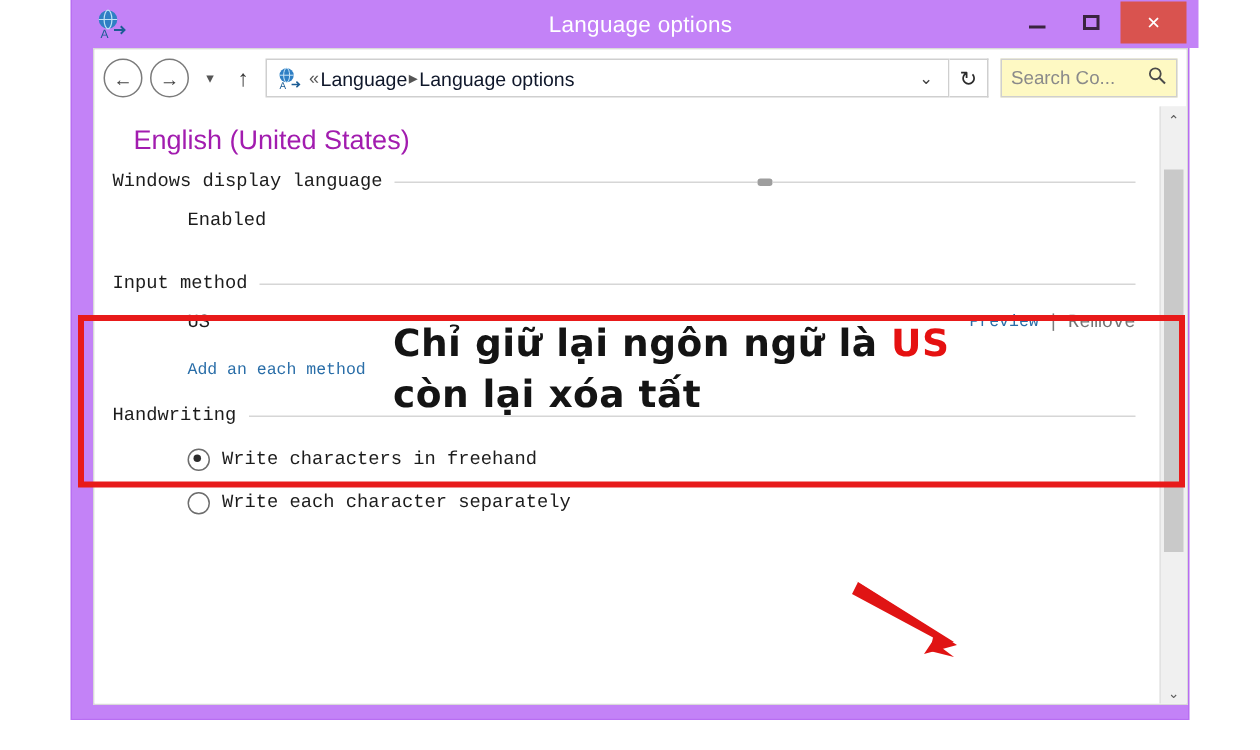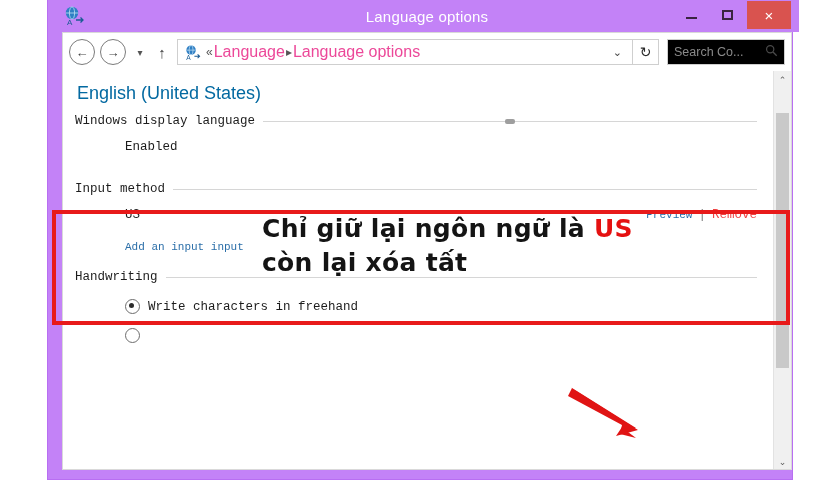--- a/index.html
+++ b/index.html
@@ -143,40 +143,40 @@
     background: #fff;
     display: flex;
     align-items: center;
     padding: 0 4px;
     box-sizing: border-box;
     min-width: 0;
   }
   #crumb-icon { width: 17px; height: 17px; position: relative; flex:none; margin: 0 4px 0 2px;}
   .crumb-chev { color: #555; font-size: 12px; margin: 0 1px; }
   .crumb-txt {
-    font-size: 16px;
-    color: #ec4899;
+    font-size: 13px;
+    color: #0f172a;
     white-space: nowrap;
   }
   #crumb-spacer { flex: 1; }
   #crumb-drop { color:#444; font-size: 11px; padding: 0 6px; }
   #refresh-btn {
     width: 26px; height: 26px;
     border: 1px solid #cfcfcf;
     border-left: none;
     background: #fff;
     display: flex; align-items: center; justify-content: center;
     color: #2b2b2b; font-size: 14px;
     box-sizing: border-box;
     flex: none;
   }
   #searchbox {
     width: 118px; height: 26px;
     border: 1px solid #cfcfcf;
-    background: #000000;
+    background: #fef9c3;
     margin-left: 8px;
     display: flex; align-items: center;
     box-sizing: border-box;
     padding: 0 6px;
     flex: none;
   }
   #search-ph { flex: 1; font-size: 12.5px; color: #8a8a8a; white-space: nowrap; overflow: hidden;}
   #search-icon { font-size: 13px; color: #4a4a4a; }
 
   
@@ -187,23 +187,23 @@
     display: flex;
   }
   #content {
     flex: 1;
     position: relative;
     padding: 10px 16px 0 12px;
     box-sizing: border-box;
     overflow: hidden;
   }
   #page-heading {
-    color: #0369a1;
+    color: #a21caf;
     font-size: 18px;
-    margin: 2px 0 10px 2px;
+    margin: 2px 0 10px 14px;
   }
   .group {
     margin-bottom: 4px;
     font-family: Liberation Mono, monospace;
   }
   .group-head {
     display: flex;
     align-items: center;
     font-size: 12.5px;
     color: #1c1c1c;
@@ -223,24 +223,24 @@
     display: flex;
     align-items: center;
     min-height: 22px;
   }
   .row .rowlabel { flex: none; }
   .row .rowspace { flex: 1; }
   .linklike {
     color: #2a6ea8;
     font-size: 11px;
   }
-  .linkdim { color: #ef4444; font-size: 12.5px; }
+  .linkdim { color: #737373; font-size: 12.5px; }
   .sep { color: #7a7a7a; margin: 0 6px; font-size: 12.5px; }
 
-  .radio-row { display: flex; align-items: center; margin: 7px 0; }
+  .radio-row { display: flex; align-items: flex-start; margin: 7px 0; }
   .radio {
     width: 13px; height: 13px; border-radius: 50%;
     border: 1.3px solid #6d6d6d;
     background: #fff;
     margin-right: 8px;
     position: relative;
     flex: none;
   }
   .radio.on::after {
     content: "";
@@ -429,37 +429,38 @@
             </div>
             <div class="group-body">
               <div class="row">
                 <span class="rowlabel">US</span>
                 <span class="rowspace"></span>
                 <span class="linklike">Preview</span>
                 <span class="sep">|</span>
                 <span class="linkdim">Remove</span>
               </div>
               <div class="row" style="margin-top:10px;">
-                <span class="linklike">Add an input input</span>
+                <span class="linklike">Add an each method</span>
               </div>
             </div>
           </div>
 
           <div class="group" style="">
             <div class="group-head">
               <span class="label">Handwriting</span>
               <span class="rule"></span>
             </div>
             <div class="group-body">
               <div class="radio-row">
                 <span class="radio on"></span>
                 <span>Write characters in freehand</span>
               </div>
               <div class="radio-row" style="margin-top:14px;">
                 <span class="radio"></span>
+                <span>Write each character separately</span>
               </div>
             </div>
           </div>
 
         </div>
 
         <div id="scrollbar">
           <div class="sb-arrow">
             <span>⌃</span>
           </div>

